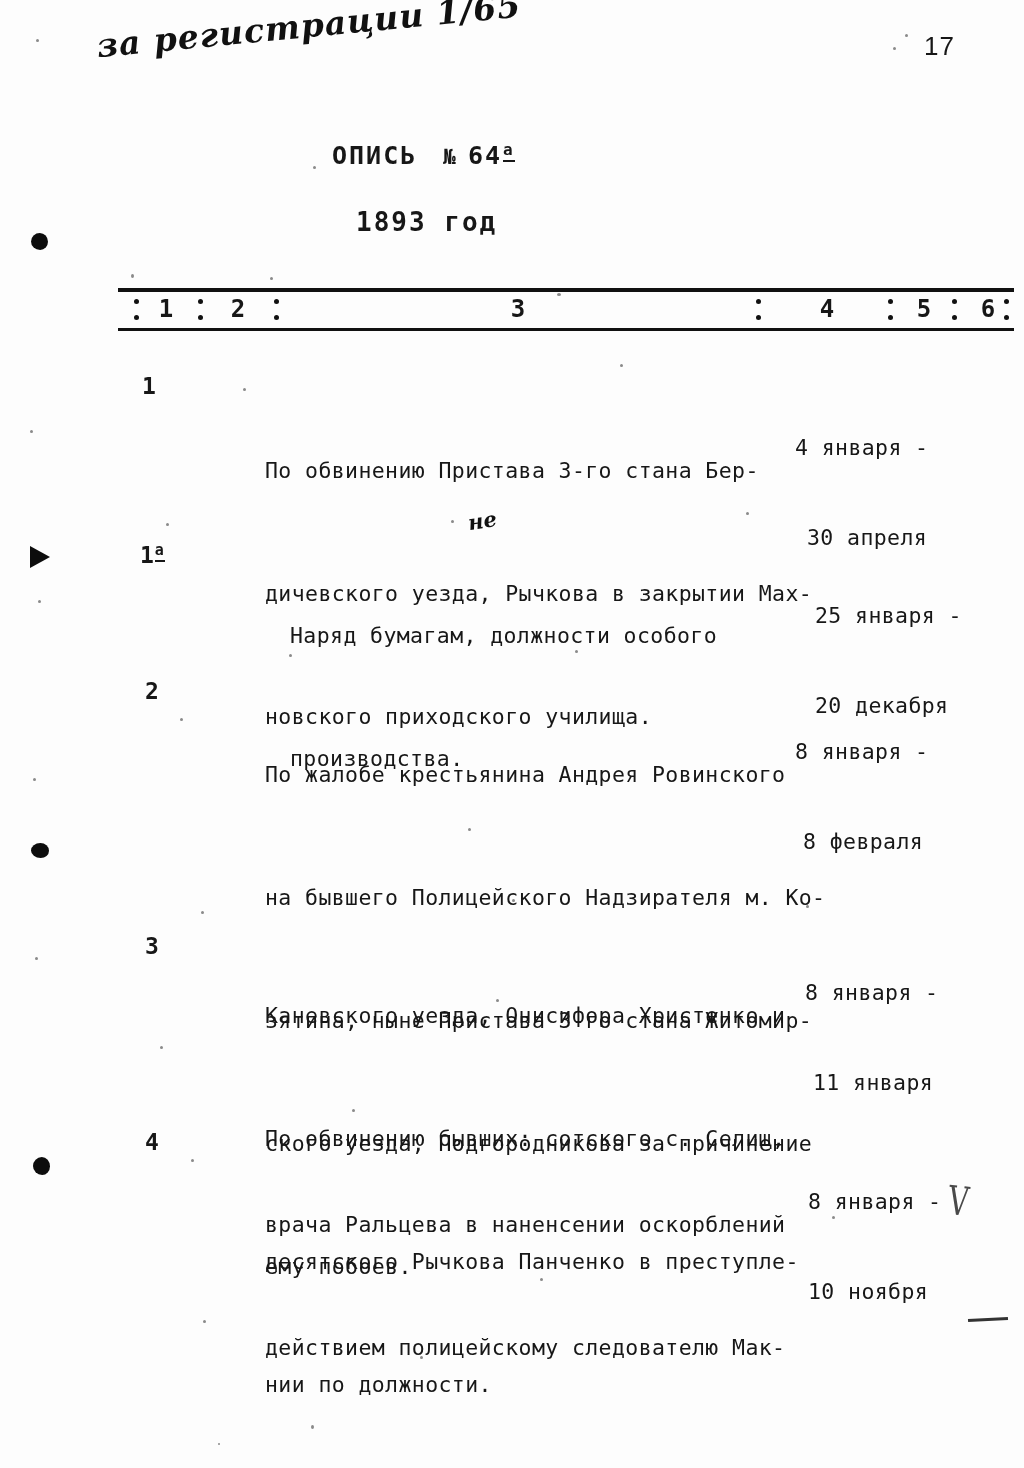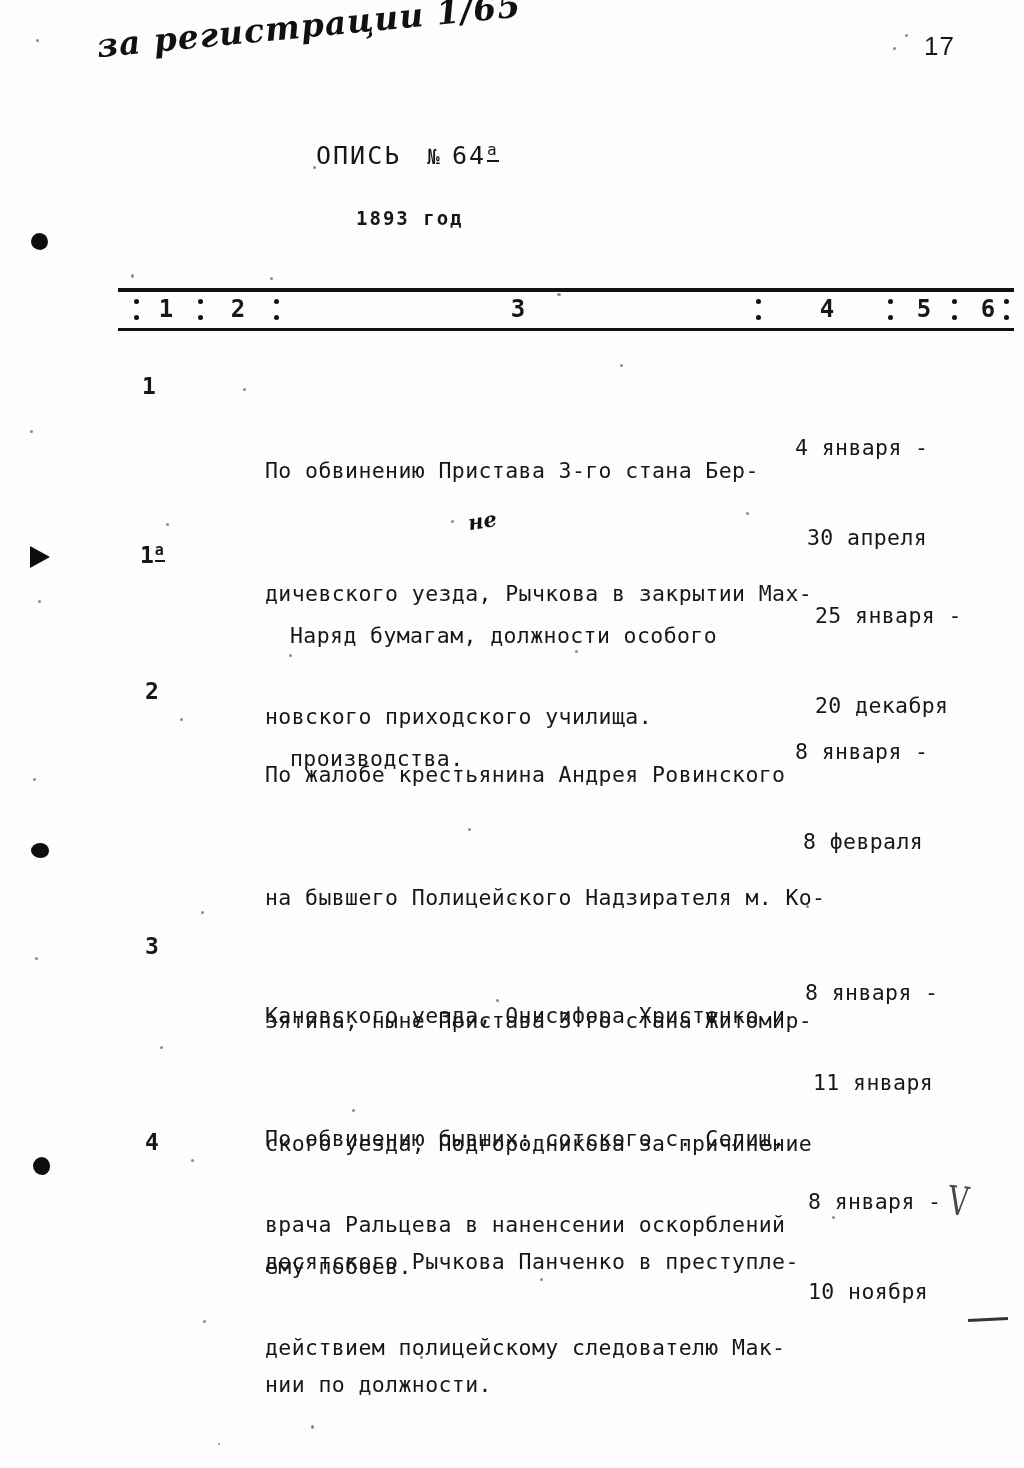--- a/index.html
+++ b/index.html
@@ -64,40 +64,40 @@
     left: 924px;
     top: 31px;
     font-family: "Liberation Sans", sans-serif;
     font-size: 26px;
     letter-spacing: 1px;
   }
 
   
   #title-line {
     position: absolute;
-    left: 316px;
+    left: 332px;
     top: 140px;
     font-size: 25px;
-    font-weight: 400;
+    font-weight: 700;
     letter-spacing: 2px;
     white-space: nowrap;
   }
   #title-line .num-sign { margin: 0 10px 0 26px; font-size: 21px; }
   #title-line .sup {
     font-size: 16px;
     vertical-align: 9px;
     border-bottom: 2px solid #171717;
     padding-bottom: 1px;
     margin-left: 1px;
   }
   #year-line {
     position: absolute;
     left: 356px;
     top: 207px;
-    font-size: 19px;
+    font-size: 26px;
     font-weight: 700;
     letter-spacing: 2px;
     white-space: nowrap;
   }
 
   
   #colhead {
     position: absolute;
     left: 118px;
     top: 288px;

